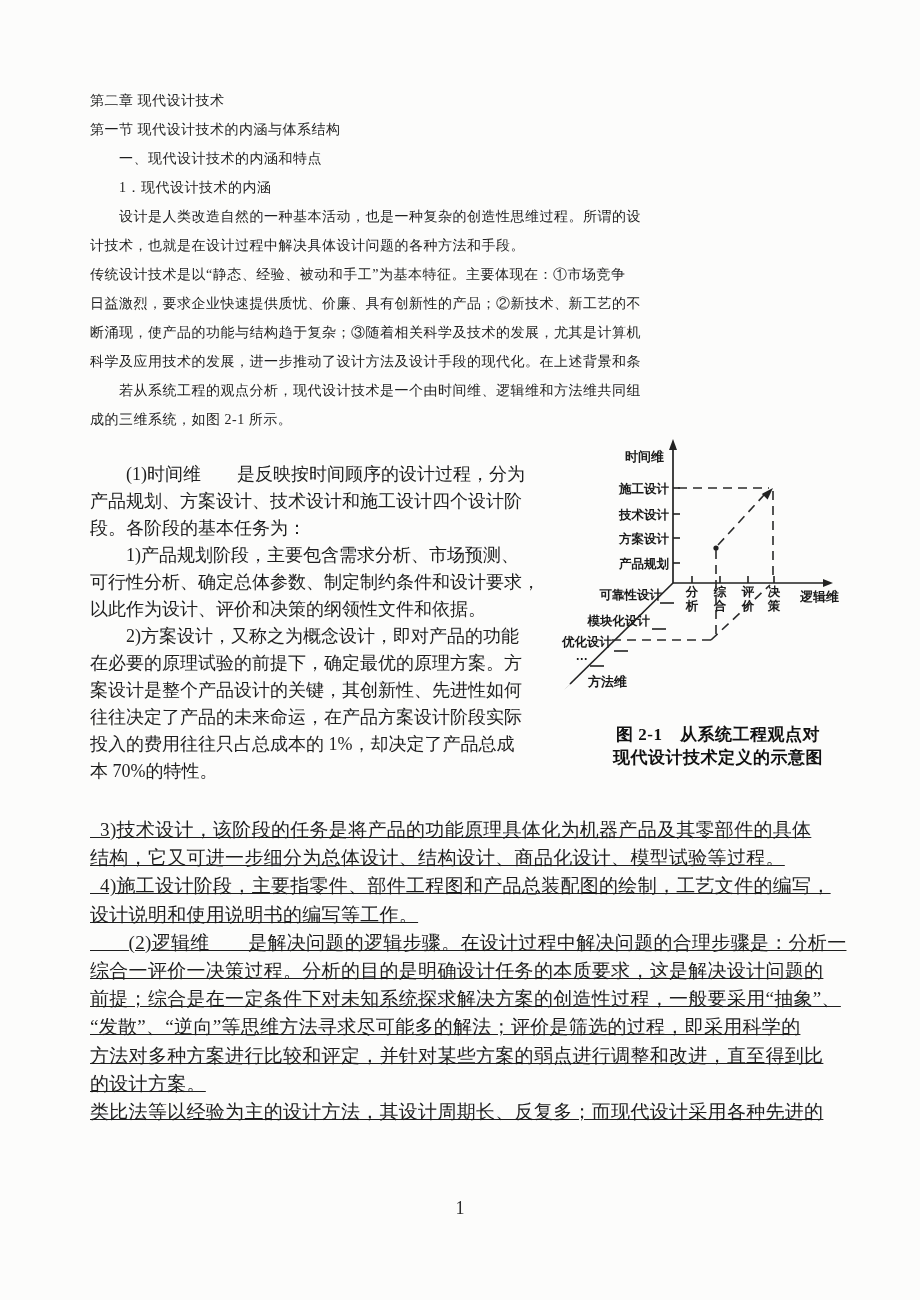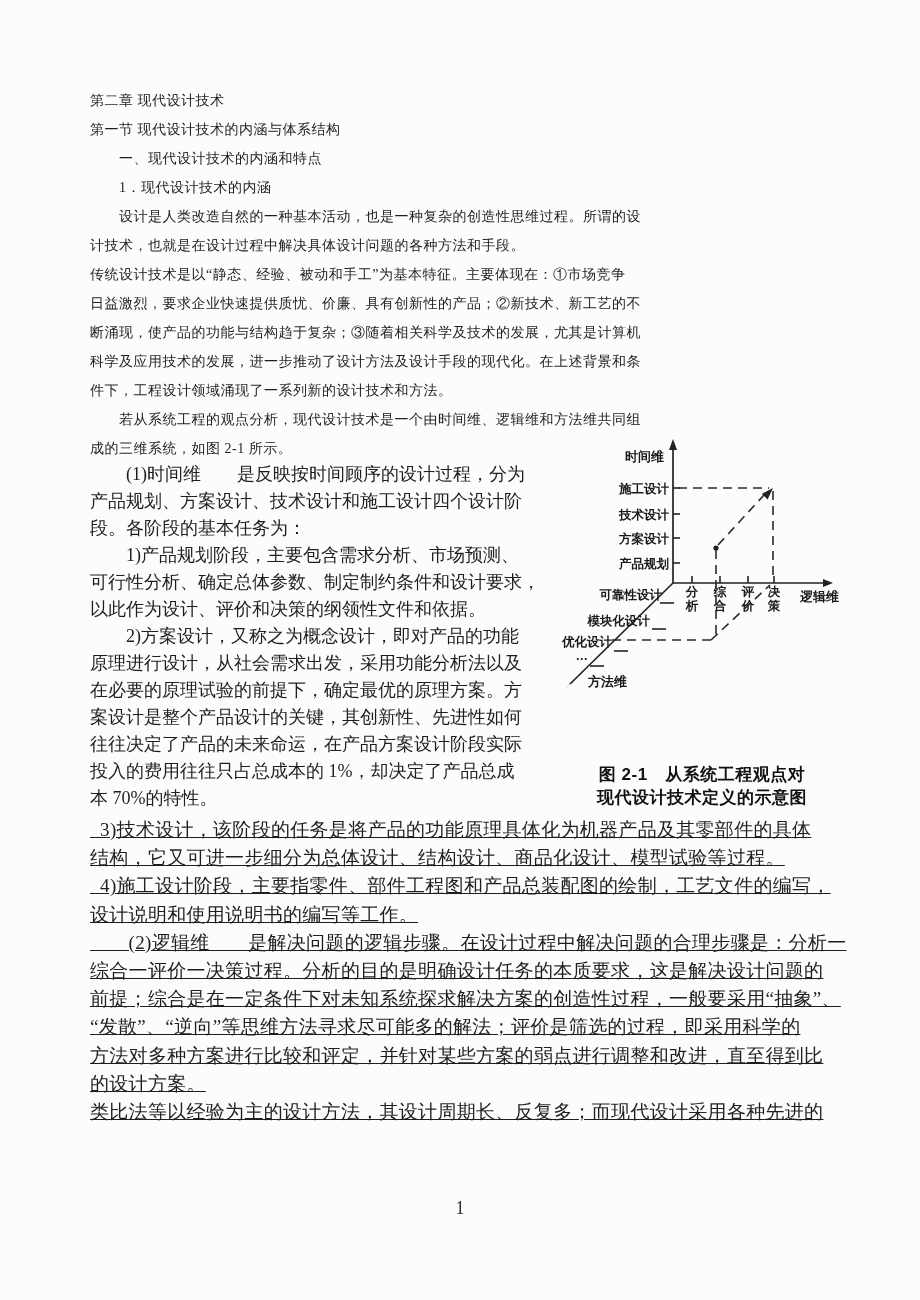--- a/index.html
+++ b/index.html
@@ -32,25 +32,25 @@
     font-family:"Liberation Sans","DejaVu Sans",sans-serif;
     font-weight:bold; fill:#1a1a1a;
   }
   .axis-label { font-size:13px; }
   .tick-label { font-size:12.5px; }
   .ax  { stroke:#222; stroke-width:1.7; fill:none; }
   .tk  { stroke:#222; stroke-width:1.6; fill:none; }
   .dsh { stroke:#2a2a2a; stroke-width:1.6; fill:none; stroke-dasharray:9 6; }
   .arrow { fill:#222; stroke:none; }
   .caption {
-    position:absolute; top:287px; left:0; width:300px;
+    position:absolute; top:287px; left:16px; width:300px;
     text-align:center;
-    font-family:Liberation Sans, sans-serif;
+    font-family:Liberation Serif, serif;
     font-weight:bold; font-size:17px; line-height:23px;
-    color:#111; letter-spacing:0.5px;margin-top:40px;
+    color:#111; letter-spacing:0.5px;
   }
   #pagenum {
     position:absolute; top:1198px; left:0; width:920px;
     text-align:center; font-size:18px; color:#2a2a2a;
   }
 </style>
 </head>
 <body>
 
 <div class="page">
@@ -60,35 +60,33 @@
   <div class="line">第二章 现代设计技术</div>
       <div class="line">第一节 现代设计技术的内涵与体系结构</div>
       <div class="line">　　一、现代设计技术的内涵和特点</div>
       <div class="line">　　1．现代设计技术的内涵</div>
       <div class="line">　　设计是人类改造自然的一种基本活动，也是一种复杂的创造性思维过程。所谓的设</div>
       <div class="line">计技术，也就是在设计过程中解决具体设计问题的各种方法和手段。</div>
       <div class="line">传统设计技术是以“静态、经验、被动和手工”为基本特征。主要体现在：①市场竞争</div>
       <div class="line">日益激烈，要求企业快速提供质忧、价廉、具有创新性的产品；②新技术、新工艺的不</div>
       <div class="line">断涌现，使产品的功能与结构趋于复杂；③随着相关科学及技术的发展，尤其是计算机</div>
       <div class="line">科学及应用技术的发展，进一步推动了设计方法及设计手段的现代化。在上述背景和条</div>
-      <div class="line">件下，工程设计领域涌现了一系列新的设计技术和方法。</div>
       <div class="line">　　若从系统工程的观点分析，现代设计技术是一个由时间维、逻辑维和方法维共同组</div>
       <div class="line">成的三维系统，如图 2-1 所示。</div>
     </div>
 
   <div id="leftcol" class="block">
 
   <div class="line">　　(1)时间维　　是反映按时间顾序的设计过程，分为</div>
       <div class="line">产品规划、方案设计、技术设计和施工设计四个设计阶</div>
       <div class="line">段。各阶段的基本任务为：</div>
       <div class="line">　　1)产品规划阶段，主要包含需求分析、市场预测、</div>
       <div class="line">可行性分析、确定总体参数、制定制约条件和设计要求，</div>
       <div class="line">以此作为设计、评价和决策的纲领性文件和依据。</div>
       <div class="line">　　2)方案设计，又称之为概念设计，即对产品的功能</div>
-      <div class="line">原理进行设计，从社会需求出发，采用功能分析法以及</div>
       <div class="line">在必要的原理试验的前提下，确定最优的原理方案。方</div>
       <div class="line">案设计是整个产品设计的关键，其创新性、先进性如何</div>
       <div class="line">往往决定了产品的未来命运，在产品方案设计阶段实际</div>
       <div class="line">投入的费用往往只占总成本的 1%，却决定了产品总成</div>
       <div class="line">本 70%的特性。</div>
     </div>
 
   <div id="figure">
     <svg width="300" height="262" viewBox="0 0 300 262">
 

